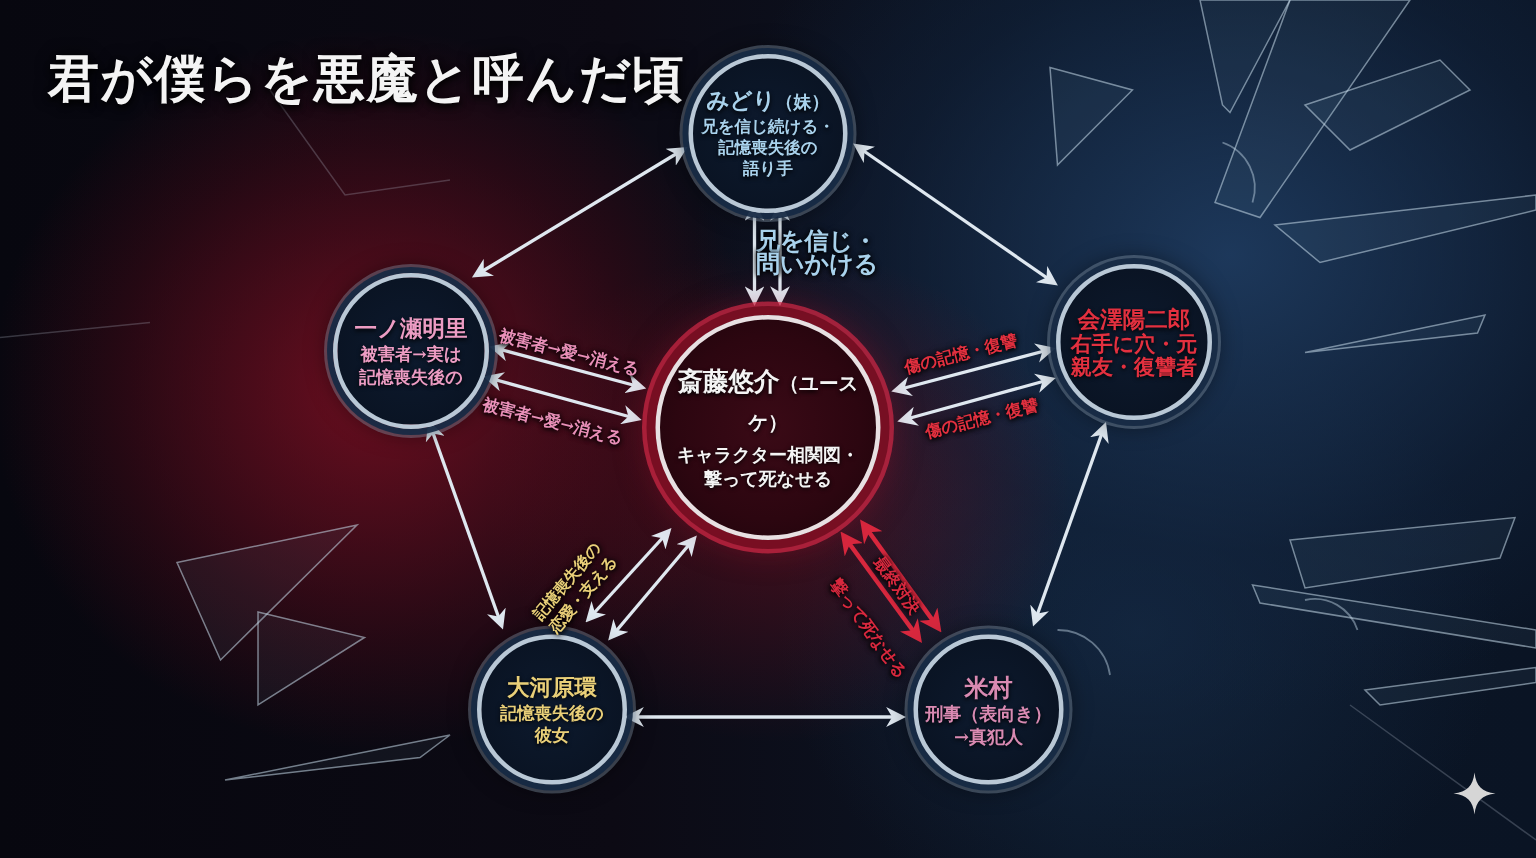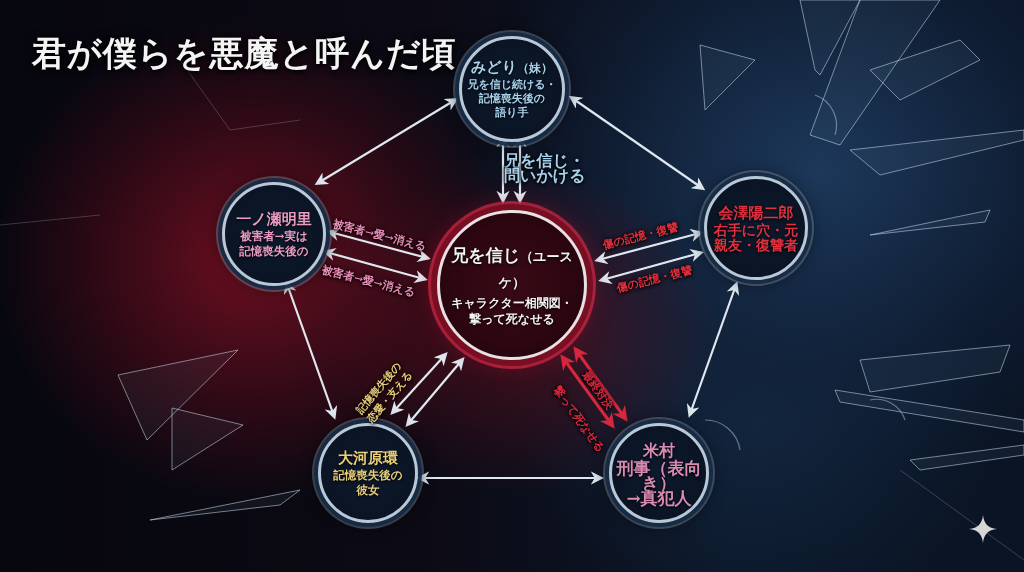--- a/index.html
+++ b/index.html
@@ -134,39 +134,39 @@
 <div class="node n-blue" style="left:704px; top:176px; width:104px; height:104px;">
   <div class="name" style="color:#e3303f; font-size:15px; line-height:20px;">会澤陽二郎</div>
   <div class="desc" style="color:#e3303f; font-size:14px; line-height:15px;text-align:center;">
     <div>右手に穴・元</div>
     <div>親友・復讐者</div>
   </div>
 </div>
 
 <div class="node n-center" style="left:437px; top:210px; width:150px; height:150px;">
   <div style="color:#f4f4f4; font-size:17px; line-height:24px;">
-    <span class="name">兄を信じ</span><span class="name" style="font-size:13px;">（ユースケ）</span>
+    <span class="name">斎藤悠介</span><span class="name" style="font-size:13px;">（ユースケ）</span>
   </div>
   <div class="desc" style="color:#f4f4f4; font-size:12px; line-height:16px;">
     <div>キャラクター相関図・</div>
     <div>撃って死なせる</div>
   </div>
 </div>
 
 <div class="node n-blue" style="left:318px; top:423px; width:100px; height:100px;">
   <div class="name" style="color:#e9cf78; font-size:15px; line-height:20px;">大河原環</div>
   <div class="desc" style="color:#e9cf78; font-size:11.5px; line-height:15px;">
     <div>記憶喪失後の</div>
     <div>彼女</div>
   </div>
 </div>
 
 <div class="node n-blue" style="left:609px; top:423px; width:100px; height:100px;">
   <div class="name" style="color:#d98ab2; font-size:16px; line-height:21px;">米村</div>
-  <div class="desc" style="color:#d98ab2; font-size:17px; line-height:15px;">
+  <div class="desc" style="color:#d98ab2; font-size:12px; line-height:15px;">
     <div>刑事（表向き）</div>
     <div>→真犯人</div>
   </div>
 </div>
 
 <div class="edge-label" style="left:504px; top:153px; color:#a9d2ec; font-size:16px; line-height:15px;">
   <div>兄を信じ・</div>
   <div>問いかける</div>
 </div>
 

